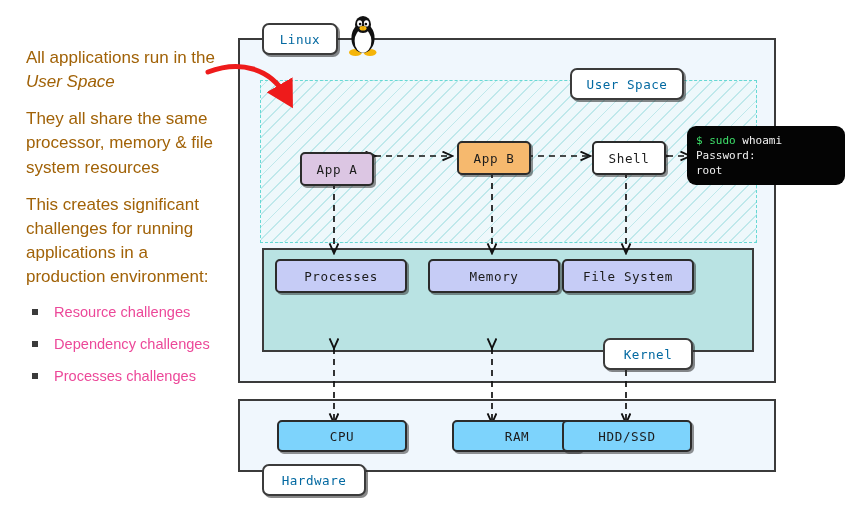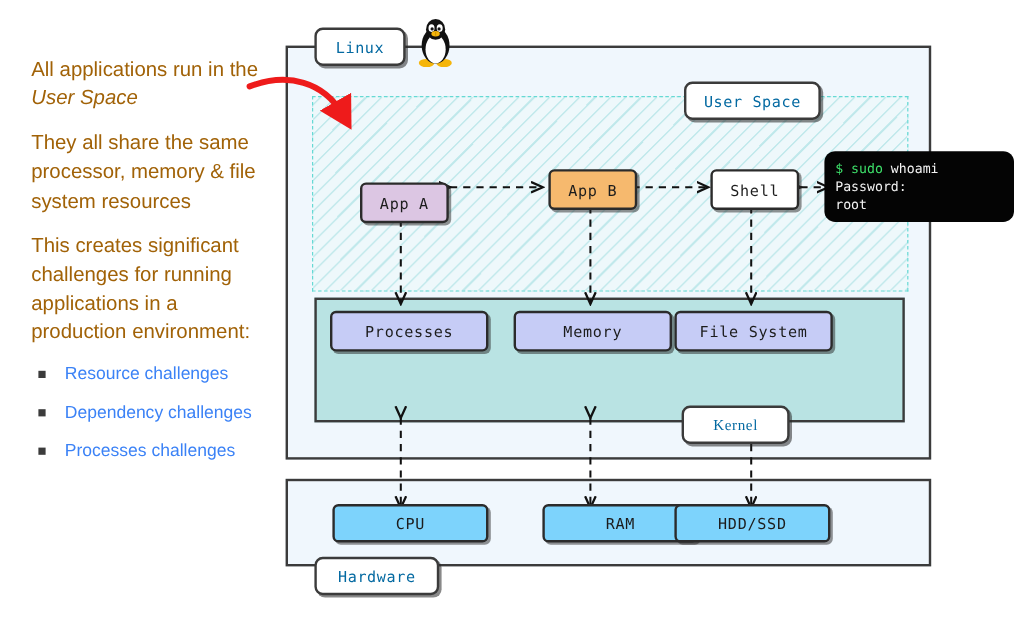--- a/index.html
+++ b/index.html
@@ -35,21 +35,21 @@
   .para em { font-style: italic; }
   #bullets {
     list-style: none;
     margin: 4px 0 0 0;
     padding: 0;
   }
   #bullets li {
     position: relative;
     font-size: 14.6px;
     line-height: 1.42;
-    color: #3b82f6;
+    color: #ec4899;
     margin-bottom: 11px;
     padding-left: 28px;
   }
   #bullets li::before {
     content: "";
     position: absolute;
     left: 6px;
     top: 7px;
     width: 6px;
     height: 6px;
@@ -260,21 +260,21 @@
   </svg>
 
   <div class="chip" style="left:262px; top:23px; width:72px; height:28px;">
     <span>Linux</span>
   </div>
 
   <div class="chip" style="left:570px; top:68px; width:110px; height:28px;">
     <span>User Space</span>
   </div>
 
-  <div class="chip" style="left:568px; top:338px; width:86px; height:28px;font-family:Liberation Serif, serif;">
+  <div class="chip" style="left:603px; top:338px; width:86px; height:28px;">
     <span>Kernel</span>
   </div>
 
   <div class="chip" style="left:262px; top:464px; width:100px; height:28px;">
     <span>Hardware</span>
   </div>
 
   <div class="node app-a" style="left:300px; top:141px; width:70px; height:30px;margin-top:11px;">
     <span>App A</span>
   </div>

